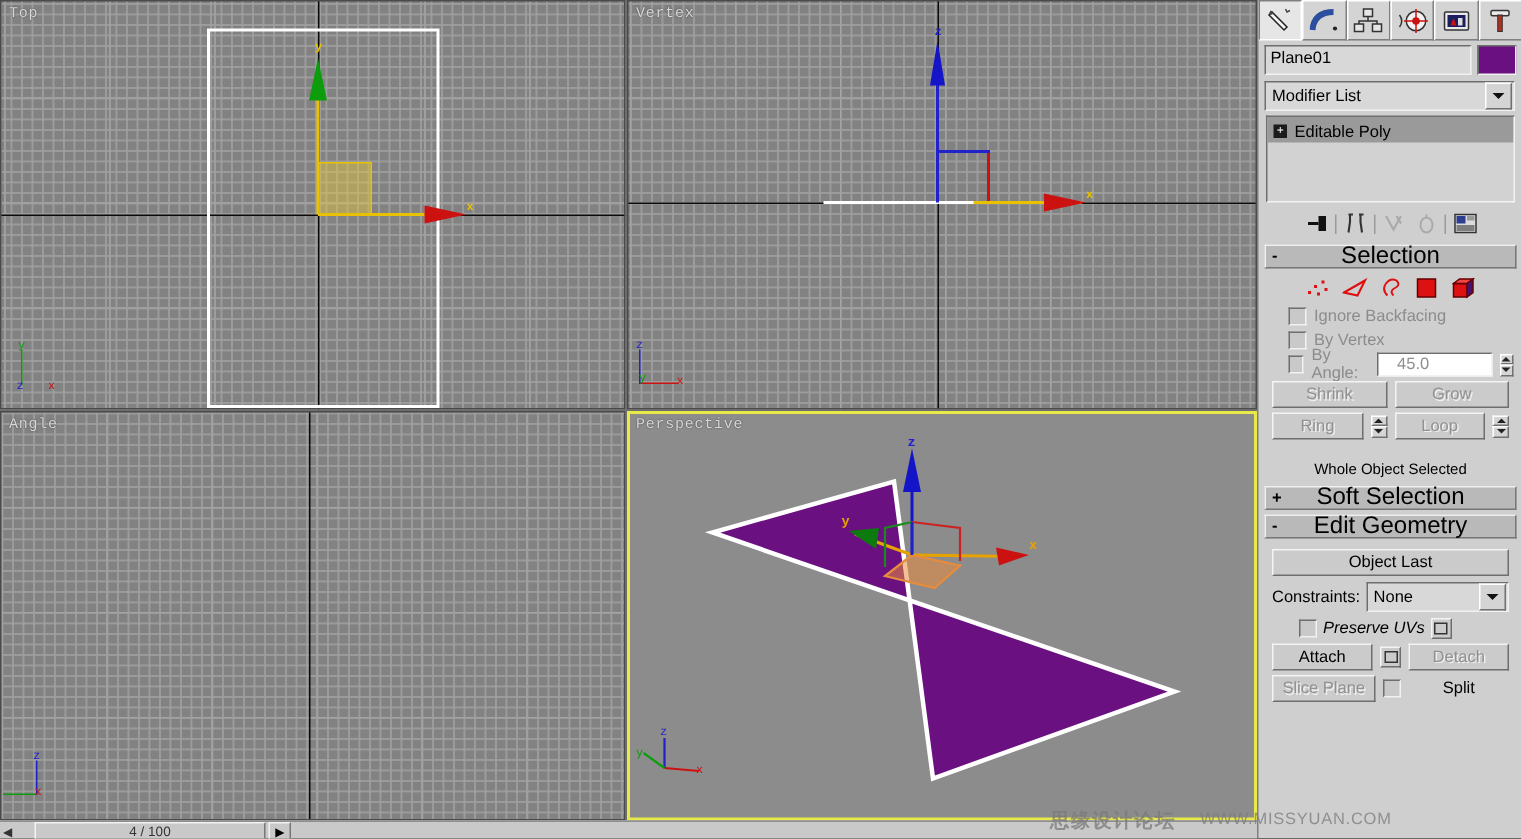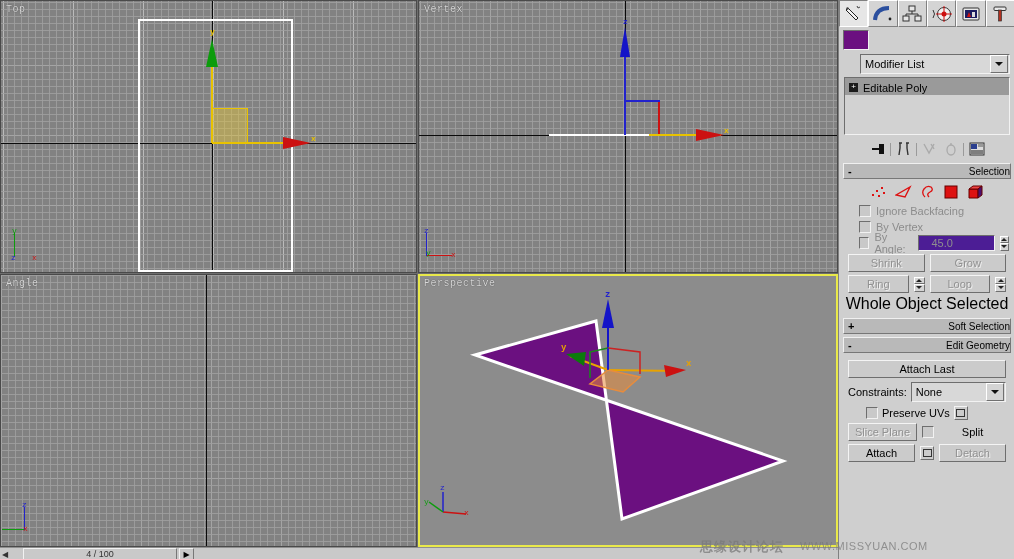--- a/index.html
+++ b/index.html
@@ -46,21 +46,21 @@
      display:flex;align-items:center;justify-content:center;}
   .tabbtn.sel{background:#e6e6e6;border-top:1px solid #808080;border-left:1px solid #808080;
      border-right:1px solid #fff;border-bottom:1px solid #fff;}
   .namerow{display:flex;align-items:center;padding:3px 4px 2px 4px;gap:4px;}
   .namefield{flex:1;height:16px;background:#d8d8d8;
      border-top:1px solid #6e6e6e;border-left:1px solid #6e6e6e;
      border-right:1px solid #f2f2f2;border-bottom:1px solid #f2f2f2;
      font-size:11px;padding:1px 3px;line-height:14px;color:#000;}
   .swatch{width:24px;height:18px;border-top:1px solid #6e6e6e;border-left:1px solid #6e6e6e;
      border-right:1px solid #f2f2f2;border-bottom:1px solid #f2f2f2;}
-  .combo{margin:2px 5px 3px 21px;height:18px;background:#d8d8d8;display:flex;align-items:center;
+  .combo{margin:2px 5px 3px 4px;height:18px;background:#d8d8d8;display:flex;align-items:center;
      border-top:1px solid #6e6e6e;border-left:1px solid #6e6e6e;
      border-right:1px solid #f2f2f2;border-bottom:1px solid #f2f2f2;}
   .combo .txt{flex:1;padding-left:4px;font-size:11px;}
   .arrowbtn{width:16px;height:16px;background:#d4d4d4;margin-right:1px;
      border-top:1px solid #fff;border-left:1px solid #fff;
      border-right:1px solid #707070;border-bottom:1px solid #707070;
      display:flex;align-items:center;justify-content:center;}
   .caret{width:0;height:0;border-left:4px solid transparent;border-right:4px solid transparent;
      border-top:4px solid #111;}
   .stack{margin:0 5px;height:56px;background:#d2d2d2;
@@ -73,49 +73,49 @@
   .stackbtns{display:flex;align-items:center;justify-content:center;gap:4px;height:22px;margin-top:3px;}
   .sb{width:17px;height:16px;display:flex;align-items:center;justify-content:center;}
   .sep{width:1px;height:13px;background:#9a9a9a;}
 
   .roll{margin:3px 4px 0 4px;}
   .rollhdr{height:14px;background:#b9b9b9;display:flex;align-items:center;
      border-top:1px solid #f0f0f0;border-left:1px solid #f0f0f0;
      border-right:1px solid #777;border-bottom:1px solid #777;
      font-size:11px;position:relative;}
   .rollhdr .pm{position:absolute;left:4px;font-weight:bold;font-size:11px;}
-  .rollhdr .ttl{width:100%;text-align:right;font-size:10px;}
+  .rollhdr .ttl{width:100%;text-align:center;font-size:16px;}
   .rollbody{padding:4px 2px 2px 2px;}
 
   .soicons{display:flex;align-items:center;justify-content:center;gap:9px;height:20px;}
   .cbrow{display:flex;align-items:center;gap:5px;height:16px;padding-left:14px;}
   .cb{width:10px;height:10px;background:#c9c9c9;
      border-top:1px solid #6e6e6e;border-left:1px solid #6e6e6e;
      border-right:1px solid #f2f2f2;border-bottom:1px solid #f2f2f2;}
   .dim{color:#8c8c8c;}
-  .txtfield{width:60px;height:14px;background:#4c1d95;color:#8f8f8f;font-size:11px;
+  .txtfield{width:60px;height:14px;background:#ffffff;color:#8f8f8f;font-size:11px;
      padding:0 12px;line-height:14px;
      border-top:1px solid #6e6e6e;border-left:1px solid #6e6e6e;
      border-right:1px solid #f2f2f2;border-bottom:1px solid #f2f2f2;}
   .spin{width:11px;height:15px;display:flex;flex-direction:column;}
   .spin div{flex:1;background:#d4d4d4;display:flex;align-items:center;justify-content:center;
      border-top:1px solid #fff;border-left:1px solid #fff;
      border-right:1px solid #707070;border-bottom:1px solid #707070;}
   .spin i{display:block;width:0;height:0;border-left:3px solid transparent;border-right:3px solid transparent;}
   .spin .up i{border-bottom:3px solid #222;}
   .spin .dn i{border-top:3px solid #222;}
 
   .btn{height:16px;background:#cbcbcb;display:flex;align-items:center;justify-content:center;
      font-size:11px;color:#000;
      border-top:1px solid #f4f4f4;border-left:1px solid #f4f4f4;
      border-right:1px solid #6e6e6e;border-bottom:1px solid #6e6e6e;}
   .btn.disabled{color:#919191;text-shadow:1px 1px 0 #efefef;}
   .brow{display:flex;gap:5px;margin:3px 3px 0 3px;align-items:center;}
   .brow .btn{flex:1;}
-  .wos{text-align:center;font-size:16px;margin-top:2px;}
+  .wos{text-align:center;font-size:10px;margin-top:15px;}
 
   .lblrow{display:flex;align-items:center;gap:4px;margin:4px 3px 0 3px;}
   .smallbox{width:12px;height:12px;background:#cbcbcb;
      border-top:1px solid #f4f4f4;border-left:1px solid #f4f4f4;
      border-right:1px solid #6e6e6e;border-bottom:1px solid #6e6e6e;
      display:flex;align-items:center;justify-content:center;}
   .smallbox b{display:block;width:7px;height:6px;border:1px solid #333;background:#cbcbcb;}
 
   
   #bottom{position:absolute;left:0;top:547px;width:838px;height:12px;background:#c9c9c9;
@@ -303,20 +303,21 @@
       </div>
       <div class="tabbtn">
         <svg width="20" height="18" viewBox="0 0 20 18">
           <rect x="4" y="2" width="12" height="3.5" rx="1" fill="#e9e9e9" stroke="#333"></rect>
           <rect x="8.5" y="5" width="3" height="11" fill="#b03020" stroke="#333" stroke-width=".7"></rect>
         </svg>
       </div>
     </div>
 
     <div class="namerow">
+      <div class="namefield">Plane01</div>
       <div class="swatch" style="background:#6B1080;"></div>
     </div>
 
     <div class="combo">
       <div class="txt">Modifier List</div>
       <div class="arrowbtn">
           <div class="caret"></div>
         </div>
     </div>
 
@@ -466,52 +467,52 @@
       </div>
     </div>
 
     <div class="roll">
       <div class="rollhdr">
         <span class="pm">-</span>
         <span class="ttl">Edit Geometry</span>
       </div>
       <div class="rollbody">
         <div class="brow">
-          <div class="btn">Attach Last</div>
+          <div class="btn">Object Last</div>
         </div>
 
         <div class="lblrow">
           <span>Constraints:</span>
           <div class="combo" style="flex:1;margin:0;">
             <div class="txt">None</div>
             <div class="arrowbtn">
                 <div class="caret"></div>
               </div>
           </div>
         </div>
 
-        <div class="lblrow" style="padding-left:18px;">
+        <div class="lblrow" style="padding-left:18px;font-style:italic;">
           <div class="cb"></div>
           <span>Preserve UVs</span>
           <div class="smallbox">
               <b></b>
             </div>
         </div>
 
-        <div class="brow">
-          <div class="btn disabled">Slice Plane</div>
-          <div class="cb"></div>
-          <div class="btn" style="flex:1;background:transparent;border:none;">Split</div>
-        </div>
         <div class="brow">
           <div class="btn">Attach</div>
           <div class="smallbox">
               <b></b>
             </div>
           <div class="btn disabled">Detach</div>
         </div>
+        <div class="brow">
+          <div class="btn disabled">Slice Plane</div>
+          <div class="cb"></div>
+          <div class="btn" style="flex:1;background:transparent;border:none;">Split</div>
+        </div>
       </div>
     </div>
   </div>
 
   <div class="wm cn">思缘设计论坛</div>
   <div class="wm en">WWW.MISSYUAN.COM</div>
 </div>
 
 </body></html>

